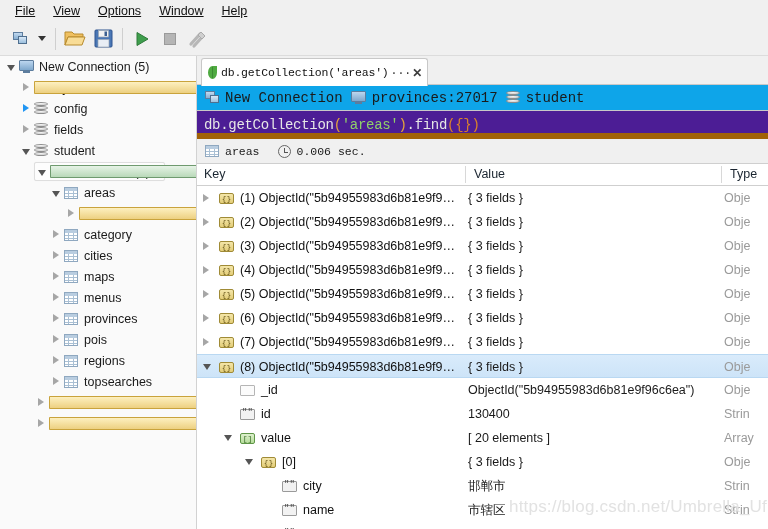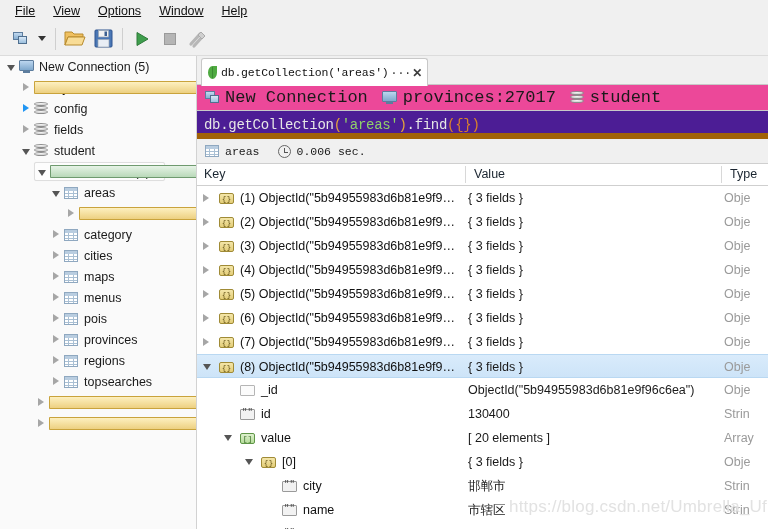--- a/index.html
+++ b/index.html
@@ -113,23 +113,23 @@
     width:9px;height:13px;background:#4faa41;margin-right:4px;
     border-radius:50% 0 50% 50%; transform:rotate(0deg); flex:0 0 9px;
     position:relative;
   }
   .leaf::after{content:"";position:absolute;left:4px;top:1px;width:1px;height:11px;background:#3c8a33;}
   .tab-title { font-family:"Liberation Mono", monospace; font-size:11.5px; color:#111; letter-spacing:-.2px; white-space:nowrap;}
   .tab-dots { font-family:"Liberation Mono", monospace; font-size:11.5px; color:#333; margin:0 1px 0 2px; }
   .tab-x { font-size:12px; color:#3c3c3c; line-height:1; cursor:default; font-weight:bold; }
 
   .connbar {
-    height:26px; background:#ec4899; border-bottom:1px solid #c8c8c8;
-    display:flex; align-items:center; padding-left:8px; gap:6px;
-    font-family:"Liberation Mono", monospace; font-size:17px; color:#1a1a1a;
+    height:26px; background:#0ea5e9; border-bottom:1px solid #c8c8c8;
+    display:flex; align-items:center; padding-left:8px; gap:0;
+    font-family:"Liberation Mono", monospace; font-size:14px; color:#1a1a1a;
   }
   .cb-item { display:flex; align-items:center; gap:6px; margin-right:8px;}
   .ic-conn { width:14px;height:13px;position:relative;flex:0 0 14px;}
   .ic-conn .m1{position:absolute;left:0;top:0;width:10px;height:8px;border:1.3px solid #5d7d9e;background:linear-gradient(#c3daf0,#86aed2);}
   .ic-conn .m2{position:absolute;left:5px;top:4px;width:9px;height:8px;border:1.3px solid #4f6f8f;background:linear-gradient(#d9e8f7,#9cc0de);}
 
   .editor {
     height:28px; background:#4c1d95; display:flex; align-items:flex-end;
     padding-left:7px; border-bottom:6px solid #a16207;
   }
@@ -405,32 +405,32 @@
           </div>
         </div>
         <div class="tree-row">
           <div style="display: flex; align-items: center; height: 19px; margin-left: 49px; padding: 0px 6px 0px 0px;">
             <span class="tw">
               <span class="arrow-closed"></span>
             </span>
             <span class="ticon">
               <span class="ic-grid"></span>
             </span>
+            <span class="tlabel">provinces</span>
+          </div>
+        </div>
+        <div class="tree-row">
+          <div style="display: flex; align-items: center; height: 19px; margin-left: 49px; padding: 0px 6px 0px 0px;">
+            <span class="tw">
+              <span class="arrow-closed"></span>
+            </span>
+            <span class="ticon">
+              <span class="ic-grid"></span>
+            </span>
             <span class="tlabel">pois</span>
-          </div>
-        </div>
-        <div class="tree-row">
-          <div style="display: flex; align-items: center; height: 19px; margin-left: 49px; padding: 0px 6px 0px 0px;">
-            <span class="tw">
-              <span class="arrow-closed"></span>
-            </span>
-            <span class="ticon">
-              <span class="ic-grid"></span>
-            </span>
-            <span class="tlabel">provinces</span>
           </div>
         </div>
         <div class="tree-row">
           <div style="display: flex; align-items: center; height: 19px; margin-left: 49px; padding: 0px 6px 0px 0px;">
             <span class="tw">
               <span class="arrow-closed"></span>
             </span>
             <span class="ticon">
               <span class="ic-grid"></span>
             </span>

